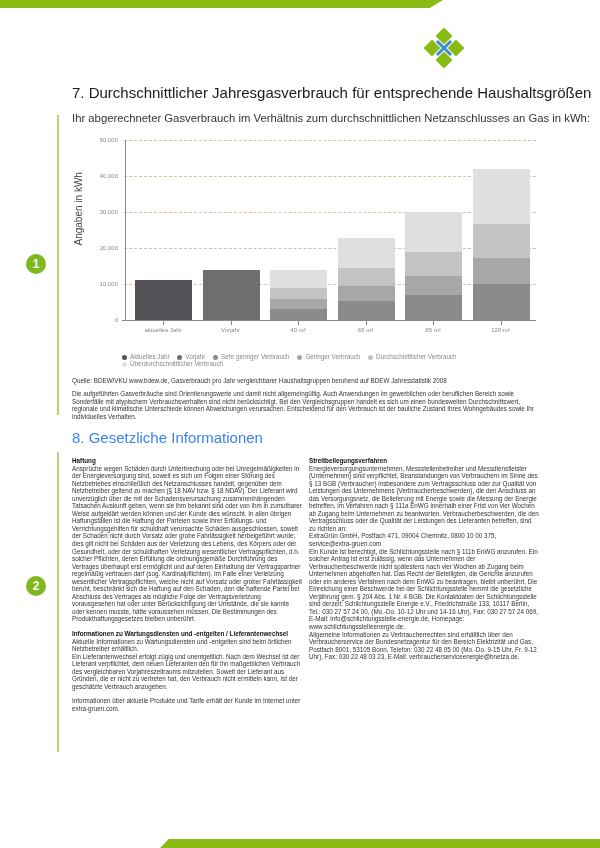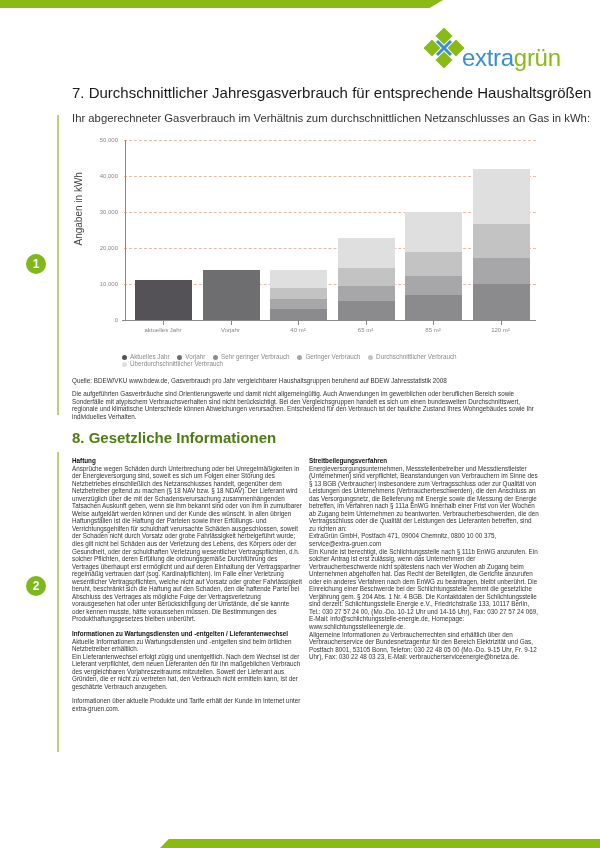--- a/index.html
+++ b/index.html
@@ -36,40 +36,39 @@
   .xtick { position: absolute; top: 191px; width: 1px; height: 4px; background: #888; }
   .xlabel { position: absolute; top: 197px; width: 80px; text-align: center; font-size: 6px; color: #888; }
 
   .legend { position: absolute; left: 122px; top: 353px; width: 360px; font-size: 6.3px; color: #888; line-height: 7px; }
   .legend-item { display: inline-block; margin-right: 6px; }
   .dot { display: inline-block; width: 5px; height: 5px; border-radius: 50%; margin-right: 3px; vertical-align: middle; }
 
   .source { position: absolute; left: 72px; top: 377px; font-size: 6.3px; color: #333; }
   .note { position: absolute; left: 72px; top: 390px; width: 470px; font-size: 6.3px; color: #333; line-height: 7.5px; }
 
-  .h2 { position: absolute; left: 72px; top: 429px; font-size: 15px; font-weight: bold; color: #4d7c0f; }
+  .h2 { position: absolute; left: 72px; top: 429px; font-size: 15px; font-weight: normal; color: #3b82f6; }
 
   .col { position: absolute; top: 457px; width: 230px; font-size: 6.3px; color: #333; line-height: 7.55px; }
   .col h4 { font-size: 6.3px; font-weight: bold; color: #111; }
   .col p { margin-bottom: 7px; }
 </style>
 </head>
 <body>
 
 <div class="topbar"></div>
 
 <div class="logo">
   <svg class="logo-mark" viewBox="0 0 40 40">
     <rect x="14" y="2" width="12" height="12" transform="rotate(45 20 8)" fill="#8aba14"></rect>
     <rect x="2" y="14" width="12" height="12" transform="rotate(45 8 20)" fill="#8aba14"></rect>
     <rect x="26" y="14" width="12" height="12" transform="rotate(45 32 20)" fill="#8aba14"></rect>
     <rect x="14" y="26" width="12" height="12" transform="rotate(45 20 32)" fill="#8aba14"></rect>
     <path d="M13 13 L27 27 M27 13 L13 27" stroke="#3b8fd0" stroke-width="3"></path>
   </svg>
-  <div class="logo-text"><span class="extra">extra</span><span class="gruen">grün</span></div>
 </div>
 
 <div class="h1">7. Durchschnittlicher Jahresgasverbrauch für entsprechende Haushaltsgrößen</div>
 <div class="subtitle">Ihr abgerechneter Gasverbrauch im Verhältnis zum durchschnittlichen Netzanschlusses an Gas in kWh:</div>
 
 <div class="sidebar-line" style="top:115px;height:300px;"></div>
 <div class="badge" style="top:254px;">1</div>
 
 <div class="chart">
   <div class="ylabel">Angaben in kWh</div>

